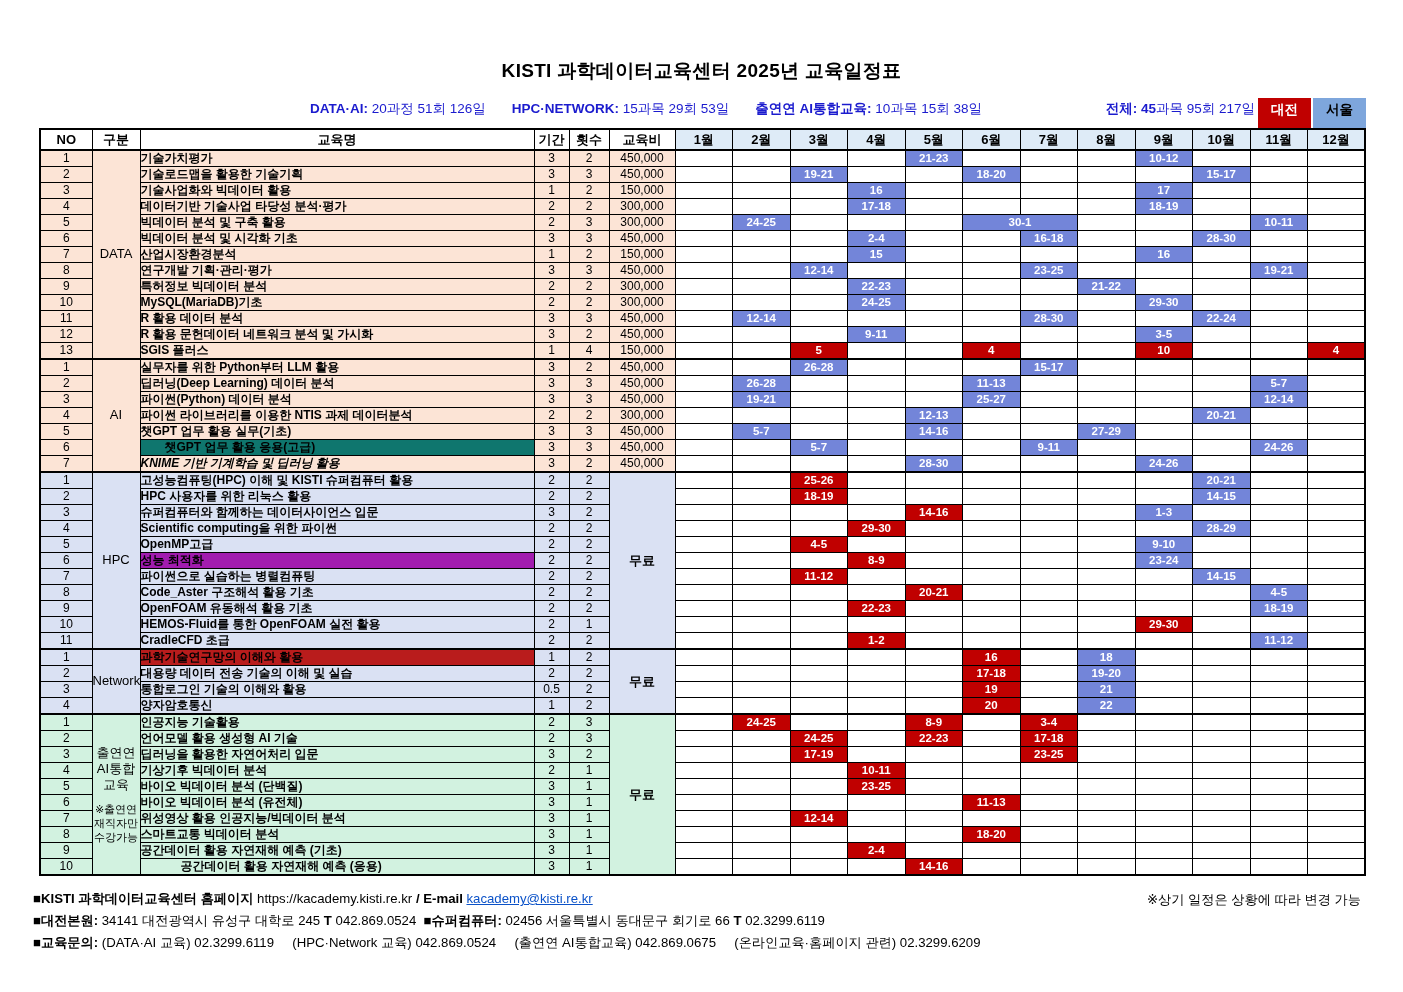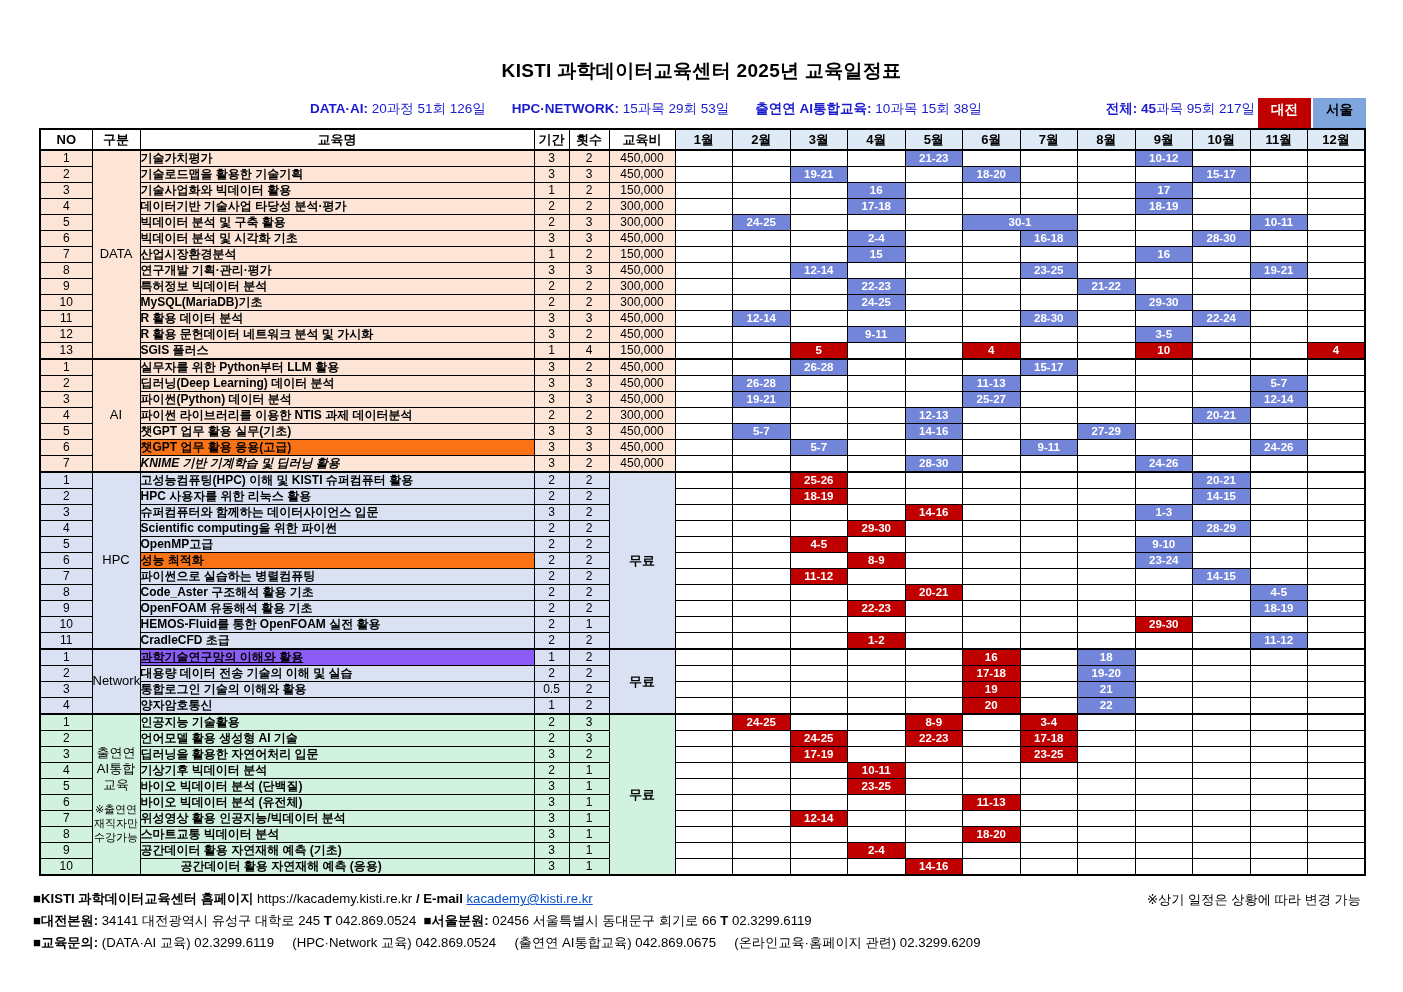--- a/index.html
+++ b/index.html
@@ -435,21 +435,21 @@
           <td></td>
           <td></td>
           <td class="ev" style="background: rgb(115, 133, 217);">27-29</td>
           <td></td>
           <td></td>
           <td></td>
           <td></td>
         </tr>
         <tr>
           <td class="c-no" style="background: rgb(252, 228, 214);">6</td>
-          <td class="c-course" style="background: #f97316;">챗GPT 업무 활용 응용(고급)</td>
+          <td class="c-course" style="background: #0f766e; padding-left: 24px;">챗GPT 업무 활용 응용(고급)</td>
           <td style="background: rgb(252, 228, 214);">3</td>
           <td style="background: rgb(252, 228, 214);">3</td>
           <td class="c-fee" style="background: rgb(252, 228, 214);">450,000</td>
           <td></td>
           <td></td>
           <td class="ev" style="background: rgb(115, 133, 217);">5-7</td>
           <td></td>
           <td></td>
           <td></td>
           <td class="ev" style="background: rgb(115, 133, 217);">9-11</td>
@@ -567,21 +567,21 @@
           <td></td>
           <td></td>
           <td></td>
           <td class="ev" style="background: rgb(115, 133, 217);">9-10</td>
           <td></td>
           <td></td>
           <td></td>
         </tr>
         <tr>
           <td class="c-no" style="background: rgb(218, 225, 243);">6</td>
-          <td class="c-course" style="background: #f97316;">성능 최적화</td>
+          <td class="c-course" style="background: #a21caf;">성능 최적화</td>
           <td style="background: rgb(218, 225, 243);">2</td>
           <td style="background: rgb(218, 225, 243);">2</td>
           <td></td>
           <td></td>
           <td></td>
           <td class="ev" style="background: rgb(192, 0, 0);">8-9</td>
           <td></td>
           <td></td>
           <td></td>
           <td></td>
@@ -678,21 +678,21 @@
           <td></td>
           <td></td>
           <td class="ev" style="background: rgb(115, 133, 217);">11-12</td>
           <td></td>
         </tr>
         <tr class="sec-start">
           <td class="c-no" style="background: rgb(218, 225, 243);">1</td>
           <td class="c-cat" rowspan="4" style="background: rgb(218, 225, 243);">
             <div style="white-space: pre-line;">Network</div>
           </td>
-          <td class="c-course" style="background: #8b5cf6; text-decoration: underline;">과학기술연구망의 이해와 활용</td>
+          <td class="c-course" style="background: #b91c1c;">과학기술연구망의 이해와 활용</td>
           <td style="background: rgb(218, 225, 243);">1</td>
           <td style="background: rgb(218, 225, 243);">2</td>
           <td class="fee-free" rowspan="4" style="background: rgb(218, 225, 243);">무료</td>
           <td></td>
           <td></td>
           <td></td>
           <td></td>
           <td></td>
           <td class="ev" style="background: rgb(192, 0, 0);">16</td>
           <td></td>
@@ -942,17 +942,17 @@
           <td></td>
           <td></td>
           <td></td>
           <td></td>
           <td></td>
         </tr>
       </tbody>
   </table>
   <div class="footer">
       <p><span style="font-weight: bold;">■KISTI 과학데이터교육센터 홈페이지 </span><span>https://kacademy.kisti.re.kr</span><span style="font-weight: bold;"> / E-mail </span><a class="link" href="#">kacademy@kisti.re.kr</a></p>
-      <p><span style="font-weight: bold;">■대전본원:</span><span> 34141 대전광역시 유성구 대학로 245 </span><span style="font-weight: bold;">T</span><span> 042.869.0524  </span><span style="font-weight: bold;">■서울분원:</span><span> 02456 서울특별시 동대문구 회기로 66 </span><span style="font-weight: bold;">T</span><span> 02.3299.6119</span></p>
+      <p><span style="font-weight: bold;">■대전본원:</span><span> 34141 대전광역시 유성구 대학로 245 </span><span style="font-weight: bold;">T</span><span> 042.869.0524  </span><span style="font-weight: bold;">■슈퍼컴퓨터:</span><span> 02456 서울특별시 동대문구 회기로 66 </span><span style="font-weight: bold;">T</span><span> 02.3299.6119</span></p>
       <p><span style="font-weight: bold;">■교육문의:</span><span> (DATA·AI 교육) 02.3299.6119     (HPC·Network 교육) 042.869.0524     (출연연 AI통합교육) 042.869.0675     (온라인교육·홈페이지 관련) 02.3299.6209</span></p>
     </div>
   <div class="note">※상기 일정은 상황에 따라 변경 가능</div>
 </div>
 
 </body></html>

